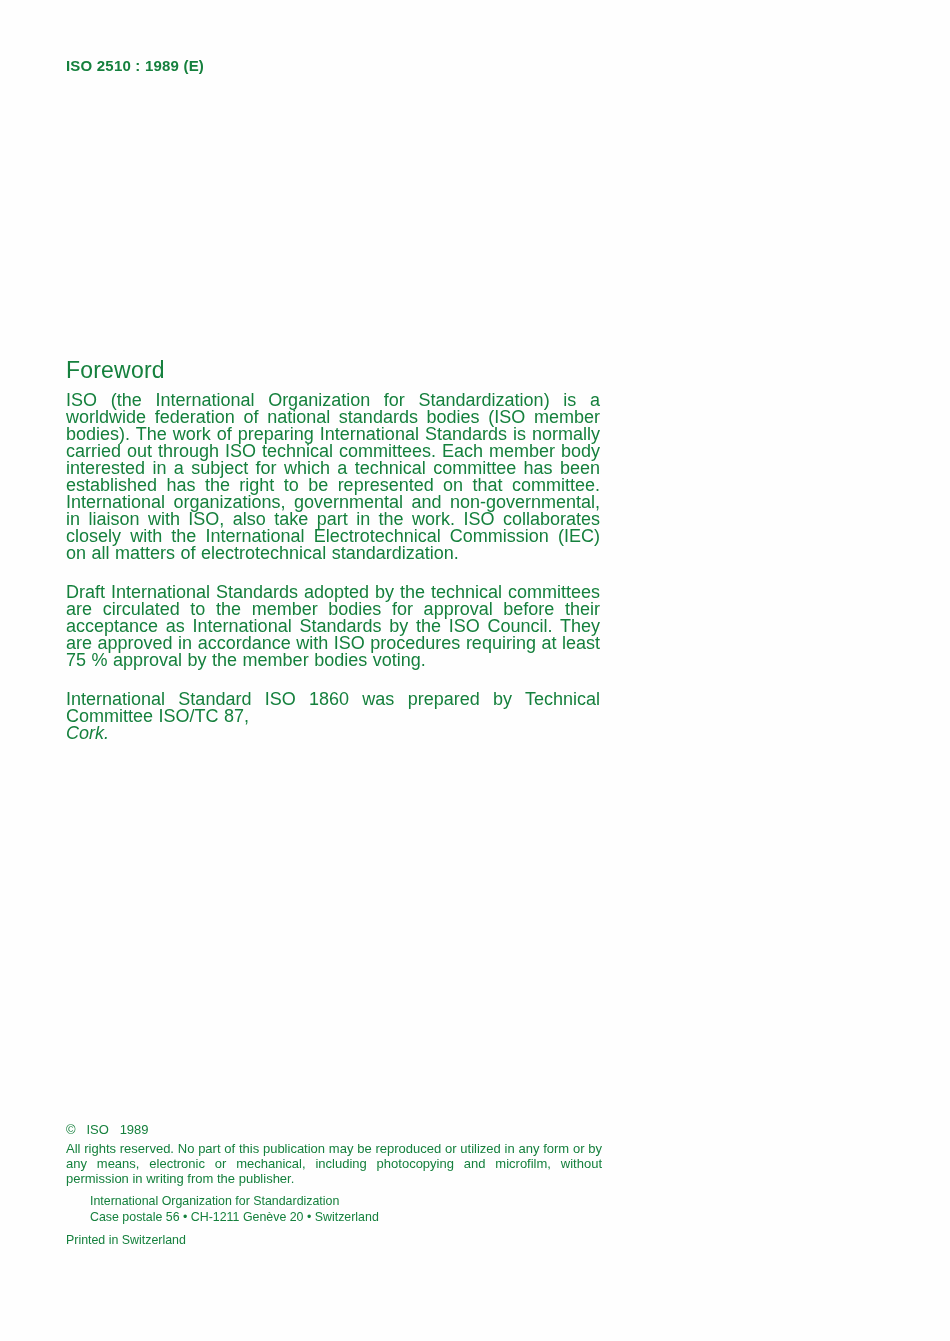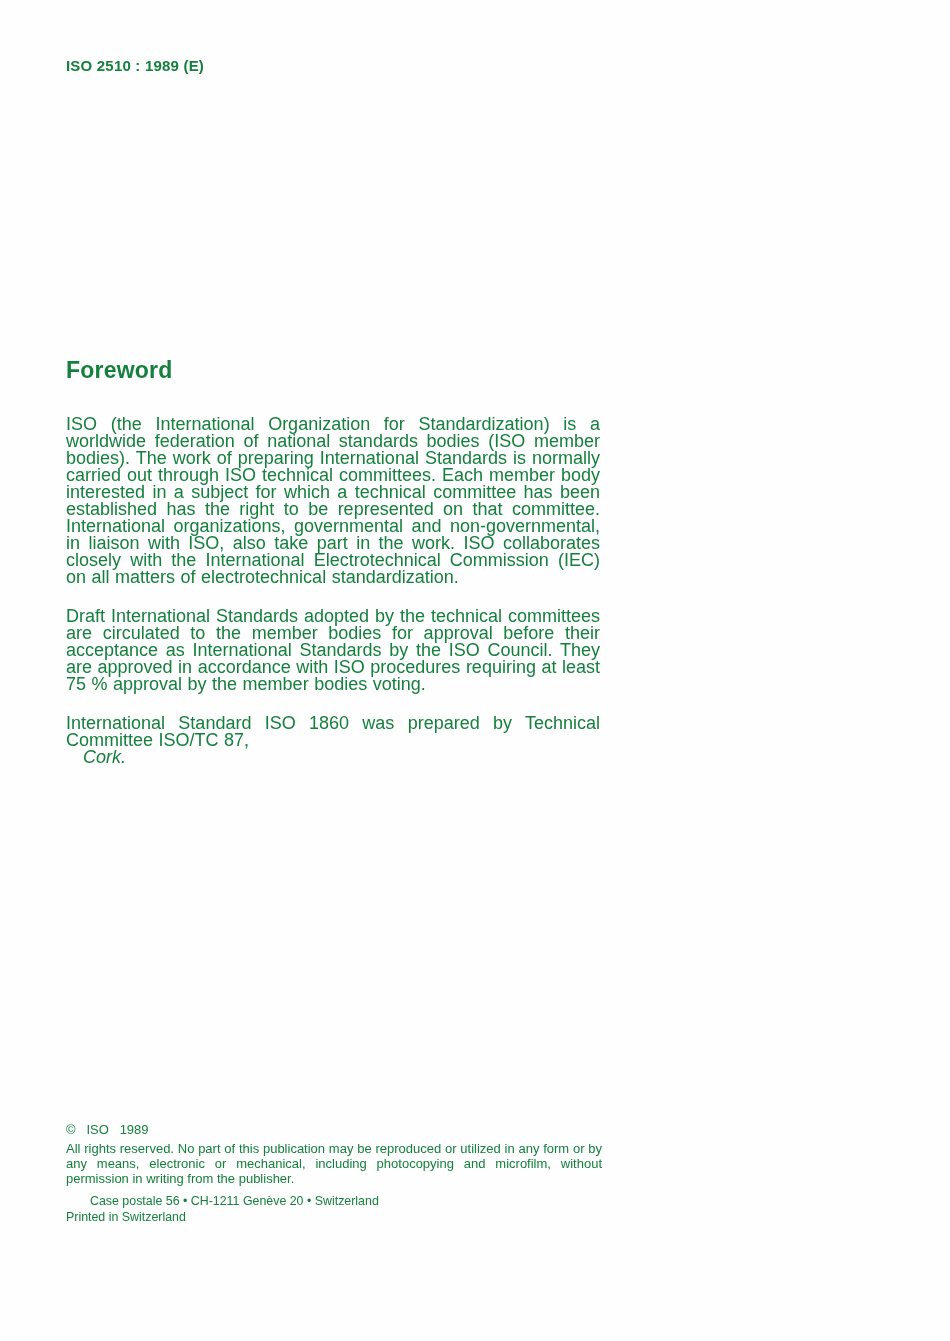--- a/index.html
+++ b/index.html
@@ -25,33 +25,32 @@
     letter-spacing: 0.2px;
   }
   .content {
     position: absolute;
     top: 357px;
     left: 66px;
     width: 534px;
   }
   .section-title {
     font-size: 23px;
-    font-weight: bold;
+    font-weight: normal;
     letter-spacing: 0.2px;
-    margin-bottom: 32px;
+    margin-bottom: 8px;
   }
   .body-para {
     font-size: 18px;
     line-height: 17px;
     text-align: justify;
     margin-bottom: 22px;
     word-spacing: 0.5px;
   }
   .body-para em {
-    margin-left: 17px;
   }
   .footer {
     position: absolute;
     top: 1122px;
     left: 66px;
     width: 536px;
   }
   .copyright-line {
     font-size: 13px;
     white-space: pre;
@@ -62,20 +61,21 @@
     line-height: 14.8px;
     text-align: justify;
   }
   .org-block {
     margin-top: 8px;
     margin-left: 24px;
     font-size: 12.4px;
     line-height: 15.5px;
   }
   .printed-line {
+    margin-top: 8px;
     font-size: 12.4px;
   }
 </style>
 </head>
 <body>
 
 <div class="page">
 
   <div class="doc-ref">ISO 2510 : 1989 (E)</div>
 
@@ -92,20 +92,21 @@
 
   </div>
 
   <div class="footer">
 
     <div class="copyright-line">©   ISO   1989</div>
 
     <p class="rights-para">All rights reserved. No part of this publication may be reproduced or utilized in any form or by any means, electronic or mechanical, including photocopying and microfilm, without permission in writing from the publisher.</p>
 
     <div class="org-block">
+      <div>International Organization for Standardization</div>
       <div>Case postale 56 • CH-1211 Genève 20 • Switzerland</div>
     </div>
 
     <div class="printed-line">Printed in Switzerland</div>
 
   </div>
 
 </div>
 
 </body></html>

